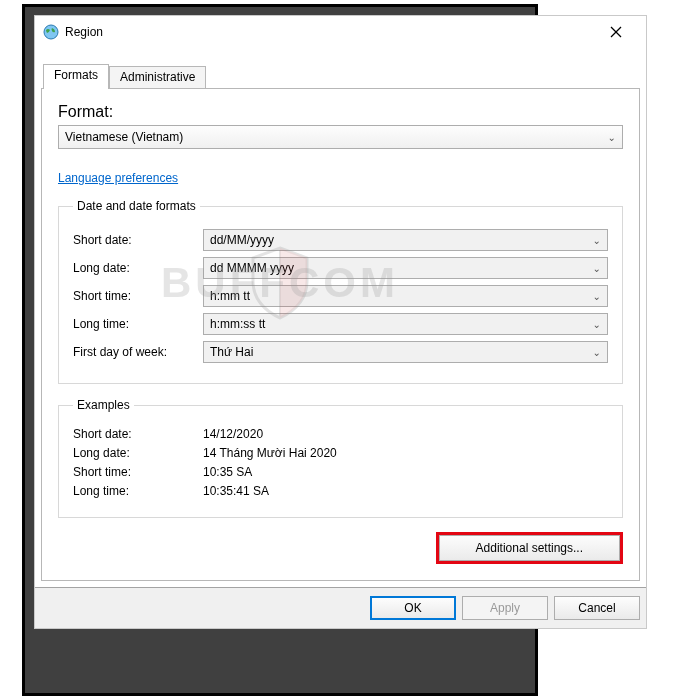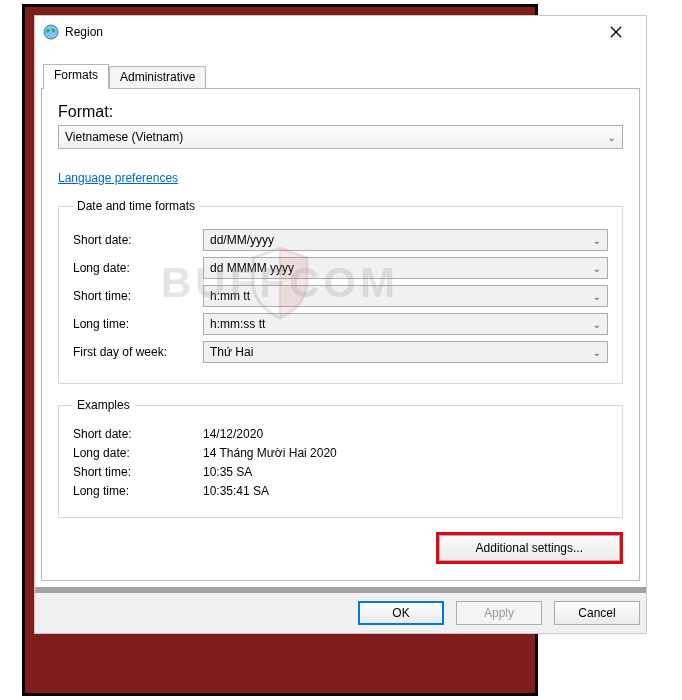--- a/index.html
+++ b/index.html
@@ -12,21 +12,21 @@
     position: relative;
     color: #000;
   }
   .outer-border {
     position: absolute;
     left: 22px;
     top: 4px;
     width: 516px;
     height: 692px;
     border: 3px solid #000;
-    background: #7f1d1d;
+    background: #404040;
   }
   .dialog {
     position: absolute;
     left: 9px;
     top: 8px;
     width: 613px;
     border: 1px solid #c9c9c9;
     background: #fff;
   }
   .titlebar {
@@ -152,24 +152,24 @@
   }
   .addl-btn-inner {
     border: 1px solid #adadad;
     padding: 5px 36px;
     font-size: 12px;
     cursor: pointer;
   }
   .button-row {
     display: flex;
     justify-content: flex-end;
-    gap: 12px;
+    gap: 6px;
     padding: 8px 6px 8px 0;
     background: #f0f0f0;
-    border-top: 6px solid #a3a3a3;
+    border-top: 1px solid #a3a3a3;
   }
   .btn {
     min-width: 86px;
     height: 24px;
     border: 1px solid #adadad;
     background: linear-gradient(#fdfdfd,#eaeaea);
     font-size: 12px;
     cursor: pointer;
     display: flex;
     align-items: center;
@@ -239,21 +239,21 @@
 
         <span class="label">Format:</span>
         <div class="combobox">
           <span class="cb-text">Vietnamese (Vietnam)</span>
           <span class="chev">⌄</span>
         </div>
 
         <a class="link">Language preferences</a>
 
         <fieldset class="group">
-          <legend>Date and time formats</legend>
+          <legend>Date and date formats</legend>
 
           <div class="row">
             <span class="row-label">Short date:</span>
             <div class="combobox">
               <span class="cb-text">dd/MM/yyyy</span>
               <span class="chev">⌄</span>
             </div>
           </div>
 
           <div class="row">

